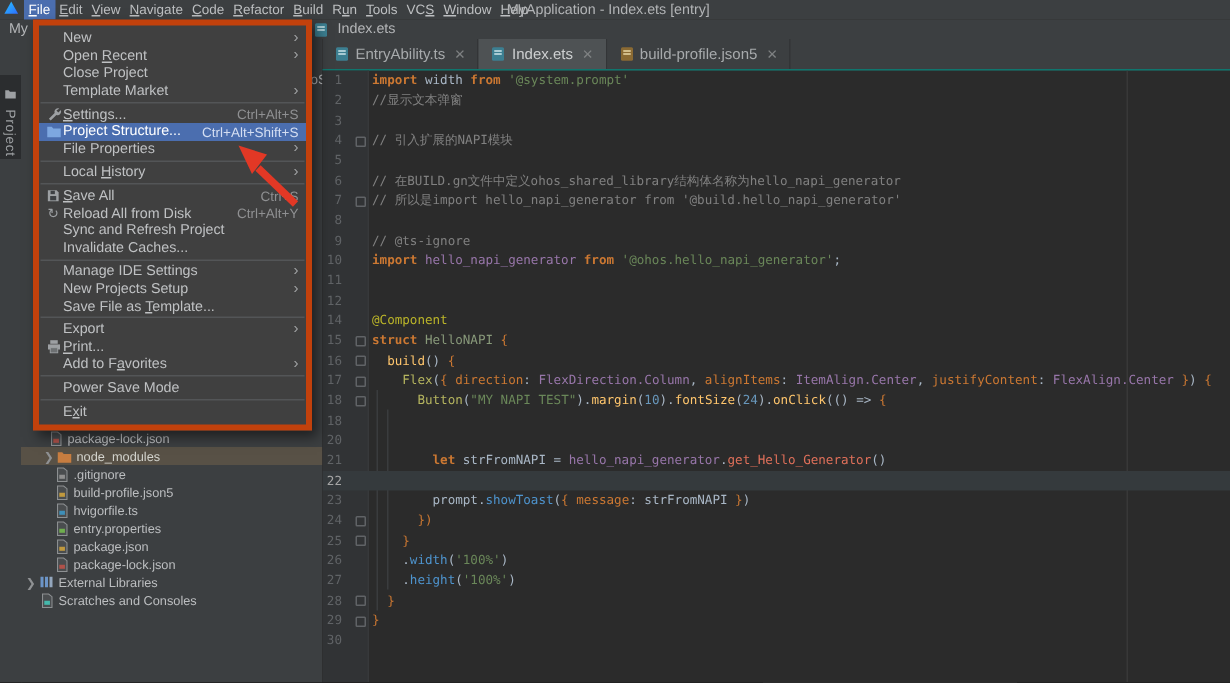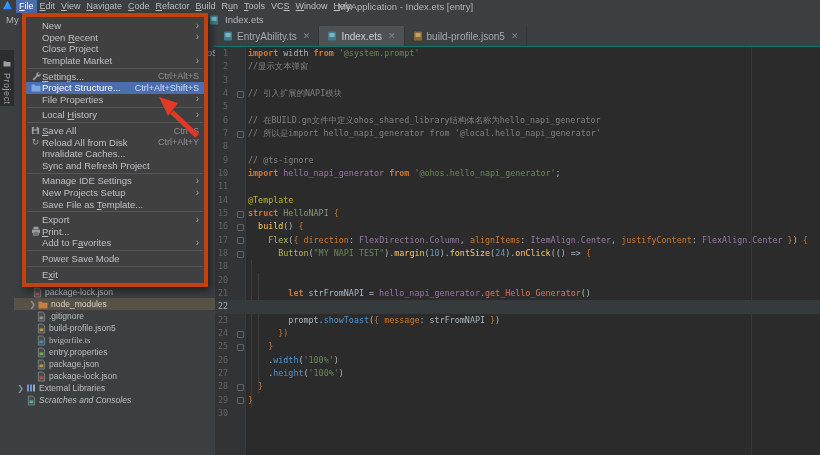--- a/index.html
+++ b/index.html
@@ -185,21 +185,21 @@
         </div>
         <div class="trow" style="padding-left: 21px;">
           <span class="tico">
             <svg width="9" height="11" viewBox="0 0 10 12">
               <path d="M1.5 1h4.5L8.5 3v8h-7z" fill="#4a4d4f" stroke="#8d9092" stroke-width="0.8"></path>
               <rect x="2.8" y="6" width="4.2" height="3" fill="#c0993e"></rect>
             </svg>
           </span>
           <span class="tlabel">build-profile.json5</span>
         </div>
-        <div class="trow" style="padding-left: 21px; font-family: Liberation Serif, serif;">
+        <div class="trow" style="padding-left: 21px;">
           <span class="tico">
             <svg width="9" height="11" viewBox="0 0 10 12">
               <path d="M1.5 1h4.5L8.5 3v8h-7z" fill="#4a4d4f" stroke="#8d9092" stroke-width="0.8"></path>
               <rect x="2.8" y="6" width="4.2" height="3" fill="#3e8fb8"></rect>
             </svg>
           </span>
           <span class="tlabel">hvigorfile.ts</span>
         </div>
         <div class="trow" style="padding-left: 21px;">
           <span class="tico">
@@ -232,21 +232,21 @@
           <span class="tchev">❯</span>
           <span class="tico">
             <svg width="10" height="10" viewBox="0 0 10 10">
               <rect x="1" y="1.5" width="2" height="7" fill="#6c95c8"></rect>
               <rect x="4" y="1.5" width="2" height="7" fill="#6c95c8"></rect>
               <rect x="7" y="1.5" width="2" height="7" fill="#94a7bd"></rect>
             </svg>
           </span>
           <span class="tlabel">External Libraries</span>
         </div>
-        <div class="trow" style="padding-left: 11px; font-style: italic;">
+        <div class="trow" style="padding-left: 11px;">
           <span class="tico">
             <svg width="9" height="11" viewBox="0 0 10 12">
               <path d="M1.5 1h4.5L8.5 3v8h-7z" fill="#4a4d4f" stroke="#8d9092" stroke-width="0.8"></path>
               <rect x="2.8" y="6" width="4.2" height="3" fill="#45b8ab"></rect>
             </svg>
           </span>
           <span class="tlabel">Scratches and Consoles</span>
         </div>
       </div>
   </div>
@@ -292,26 +292,27 @@
       <div class="guide g1"></div>
       <div class="guide g2"></div>
       <div class="margin-guide"></div>
       <div id="lines">
           <div class="cl"><span class="ln">1</span><span class="fd"></span><span class="cd"><span class="t-k">import </span><span class="t-d">width </span><span class="t-k">from </span><span class="t-s">'@system.prompt'</span></span></div>
           <div class="cl"><span class="ln">2</span><span class="fd"></span><span class="cd"><span class="t-c">//显示文本弹窗</span></span></div>
           <div class="cl"><span class="ln">3</span><span class="fd"></span><span class="cd"></span></div>
           <div class="cl"><span class="ln">4</span><span class="fd"><i class="foldbox"></i></span><span class="cd"><span class="t-c">// 引入扩展的NAPI模块</span></span></div>
           <div class="cl"><span class="ln">5</span><span class="fd"></span></div>
           <div class="cl"><span class="ln">6</span><span class="fd"></span><span class="cd"><span class="t-c">// 在BUILD.gn文件中定义ohos_shared_library结构体名称为hello_napi_generator</span></span></div>
-          <div class="cl"><span class="ln">7</span><span class="fd"><i class="foldbox"></i></span><span class="cd"><span class="t-c">// 所以是import hello_napi_generator from '@local.hello_napi_generator'</span></span></div>
+          <div class="cl"><span class="ln">7</span><span class="fd"><i class="foldbox"></i></span><span class="cd"><span class="t-c">// 所以是import hello_napi_generator from '@build.hello_napi_generator'</span></span></div>
           <div class="cl"><span class="ln">8</span><span class="fd"></span><span class="cd"></span></div>
           <div class="cl"><span class="ln">9</span><span class="fd"></span><span class="cd"><span class="t-c">// @ts-ignore</span></span></div>
           <div class="cl"><span class="ln">10</span><span class="fd"></span><span class="cd"><span class="t-k">import </span><span class="t-p">hello_napi_generator </span><span class="t-k">from </span><span class="t-s">'@ohos.hello_napi_generator'</span><span class="t-d">;</span></span></div>
           <div class="cl"><span class="ln">11</span><span class="fd"></span><span class="cd"></span></div>
-          <div class="cl"><span class="ln">14</span><span class="fd"></span><span class="cd"><span class="t-a">@Template</span></span></div>
+          <div class="cl"><span class="ln">12</span><span class="fd"></span><span class="cd"></span></div>
+          <div class="cl"><span class="ln">14</span><span class="fd"></span><span class="cd"><span class="t-a">@Component</span></span></div>
           <div class="cl"><span class="ln">15</span><span class="fd"><i class="foldbox"></i></span><span class="cd"><span class="t-k">struct </span><span class="t-dim">HelloNAPI </span><span class="t-b">{</span></span></div>
           <div class="cl"><span class="ln">16</span><span class="fd"><i class="foldbox"></i></span><span class="cd"><span class="t-d">  </span><span class="t-f">build</span><span class="t-d">() </span><span class="t-b">{</span></span></div>
           <div class="cl"><span class="ln">17</span><span class="fd"><i class="foldbox"></i></span><span class="cd"><span class="t-d">    </span><span class="t-m">Flex</span><span class="t-d">(</span><span class="t-b">{ </span><span class="t-o">direction</span><span class="t-d">: </span><span class="t-p">FlexDirection.Column</span><span class="t-d">, </span><span class="t-o">alignItems</span><span class="t-d">: </span><span class="t-p">ItemAlign.Center</span><span class="t-d">, </span><span class="t-o">justifyContent</span><span class="t-d">: </span><span class="t-p">FlexAlign.Center</span><span class="t-b"> }</span><span class="t-d">) </span><span class="t-b">{</span></span></div>
           <div class="cl"><span class="ln">18</span><span class="fd"><i class="foldbox"></i></span><span class="cd"><span class="t-d">      </span><span class="t-m">Button</span><span class="t-d">(</span><span class="t-s">"MY NAPI TEST"</span><span class="t-d">).</span><span class="t-f">margin</span><span class="t-d">(</span><span class="t-n">10</span><span class="t-d">).</span><span class="t-f">fontSize</span><span class="t-d">(</span><span class="t-n">24</span><span class="t-d">).</span><span class="t-f">onClick</span><span class="t-d">(() =&gt; </span><span class="t-b">{</span></span></div>
           <div class="cl"><span class="ln">18</span><span class="fd"></span><span class="cd"></span></div>
           <div class="cl"><span class="ln">20</span><span class="fd"></span></div>
           <div class="cl"><span class="ln">21</span><span class="fd"></span><span class="cd"><span class="t-d">        </span><span class="t-k">let </span><span class="t-d">strFromNAPI = </span><span class="t-p">hello_napi_generator</span><span class="t-d">.</span><span class="t-r">get_Hello_Generator</span><span class="t-d">()</span></span></div>
           <div class="cl cur"><span class="ln">22</span><span class="fd"></span><span class="cd"></span></div>
           <div class="cl"><span class="ln">23</span><span class="fd"></span><span class="cd"><span class="t-d">        prompt.</span><span class="t-y">showToast</span><span class="t-d">(</span><span class="t-b">{ </span><span class="t-o">message</span><span class="t-d">: strFromNAPI </span><span class="t-b">}</span><span class="t-d">)</span></span></div>
           <div class="cl"><span class="ln">24</span><span class="fd"><i class="foldbox"></i></span><span class="cd"><span class="t-d">      </span><span class="t-b">})</span></span></div>
@@ -389,25 +390,25 @@
       </div>
       <div class="mi">
         <span class="mic">
           <span style="color:#9da0a3;font-size:9px;line-height:9px">↻</span>
         </span>
         <span class="mlb">Reload All from Disk</span>
         <span class="msc">Ctrl+Alt+Y</span>
       </div>
       <div class="mi">
         <span class="mic"></span>
+        <span class="mlb">Sync and Refresh Project</span>
+      </div>
+      <div class="mi">
+        <span class="mic"></span>
         <span class="mlb">Invalidate Caches...</span>
-      </div>
-      <div class="mi">
-        <span class="mic"></span>
-        <span class="mlb">Sync and Refresh Project</span>
       </div>
       <div class="msep"></div>
       <div class="mi">
         <span class="mic"></span>
         <span class="mlb">Manage IDE Settings</span>
         <span class="mar">›</span>
       </div>
       <div class="mi">
         <span class="mic"></span>
         <span class="mlb">New Projects Setup</span>

